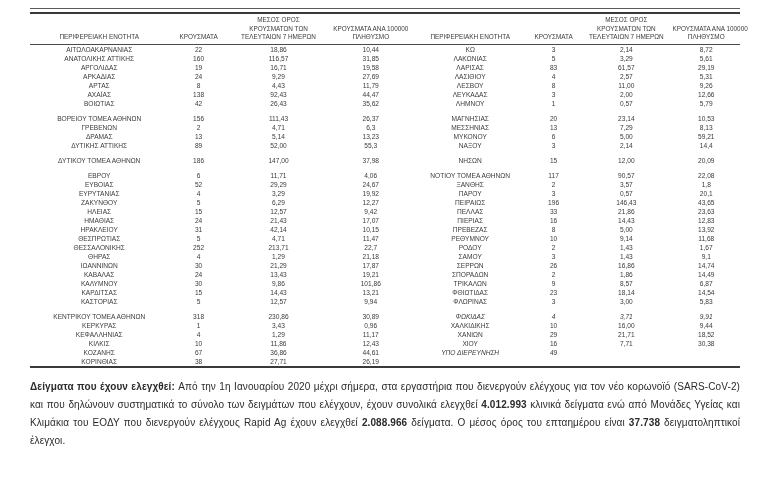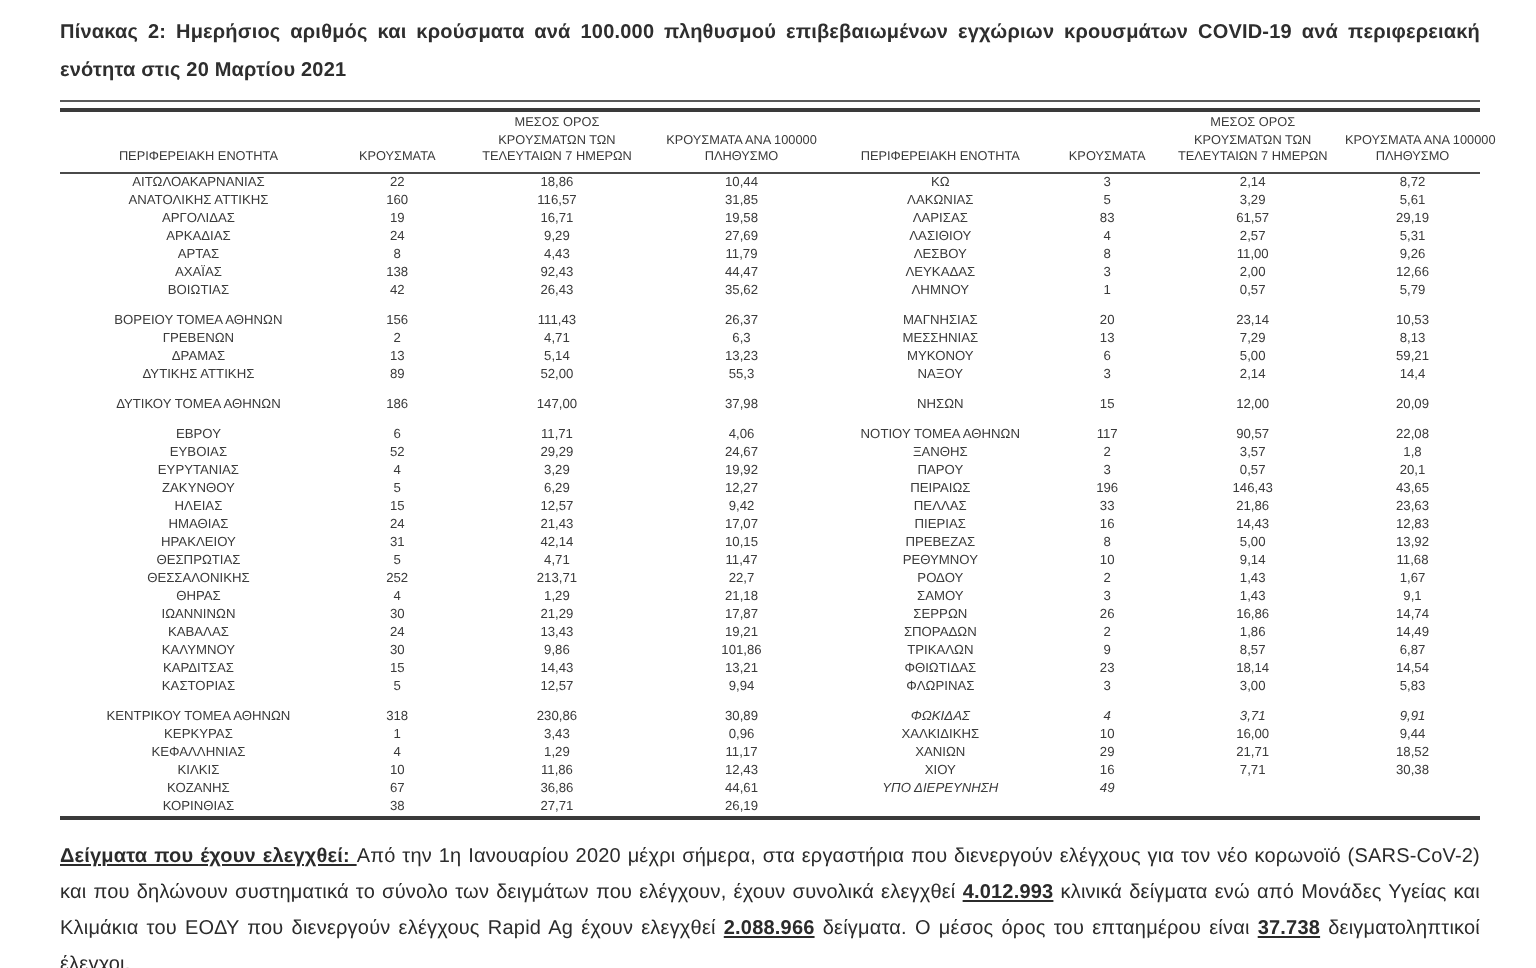--- a/index.html
+++ b/index.html
@@ -28,28 +28,27 @@
     height:9px;line-height:9px;padding:0;
     white-space:nowrap;overflow:hidden;
   }
   tr.spacer td{height:6px;}
   td.em{font-style:italic;}
   .footnote{
     margin:10px 0 0 0;
     font-size:10px;line-height:1.8;color:#2b2b2b;
     text-align:justify;letter-spacing:.1px;
   }
-  .footnote .b{font-weight:700;text-decoration:underline;}
+  .footnote .b{font-weight:700;}
 </style>
 </head>
 <body>
 
 <div class="page">
 
-  <p class="title">Πίνακας 2:  Ημερήσιος αριθμός και κρούσματα ανά 100.000 πληθυσμού επιβεβαιωμένων εγχώριων κρουσμάτων COVID-19 ανά περιφερειακή ενότητα στις 20 Μαρτίου 2021</p>
 
   <div class="rules"></div>
 
   <div class="tablewrap">
     <table>
       <colgroup>
         <col style="width:19.5%">
           <col style="width:8.5%">
           <col style="width:14%">
           <col style="width:12%">

